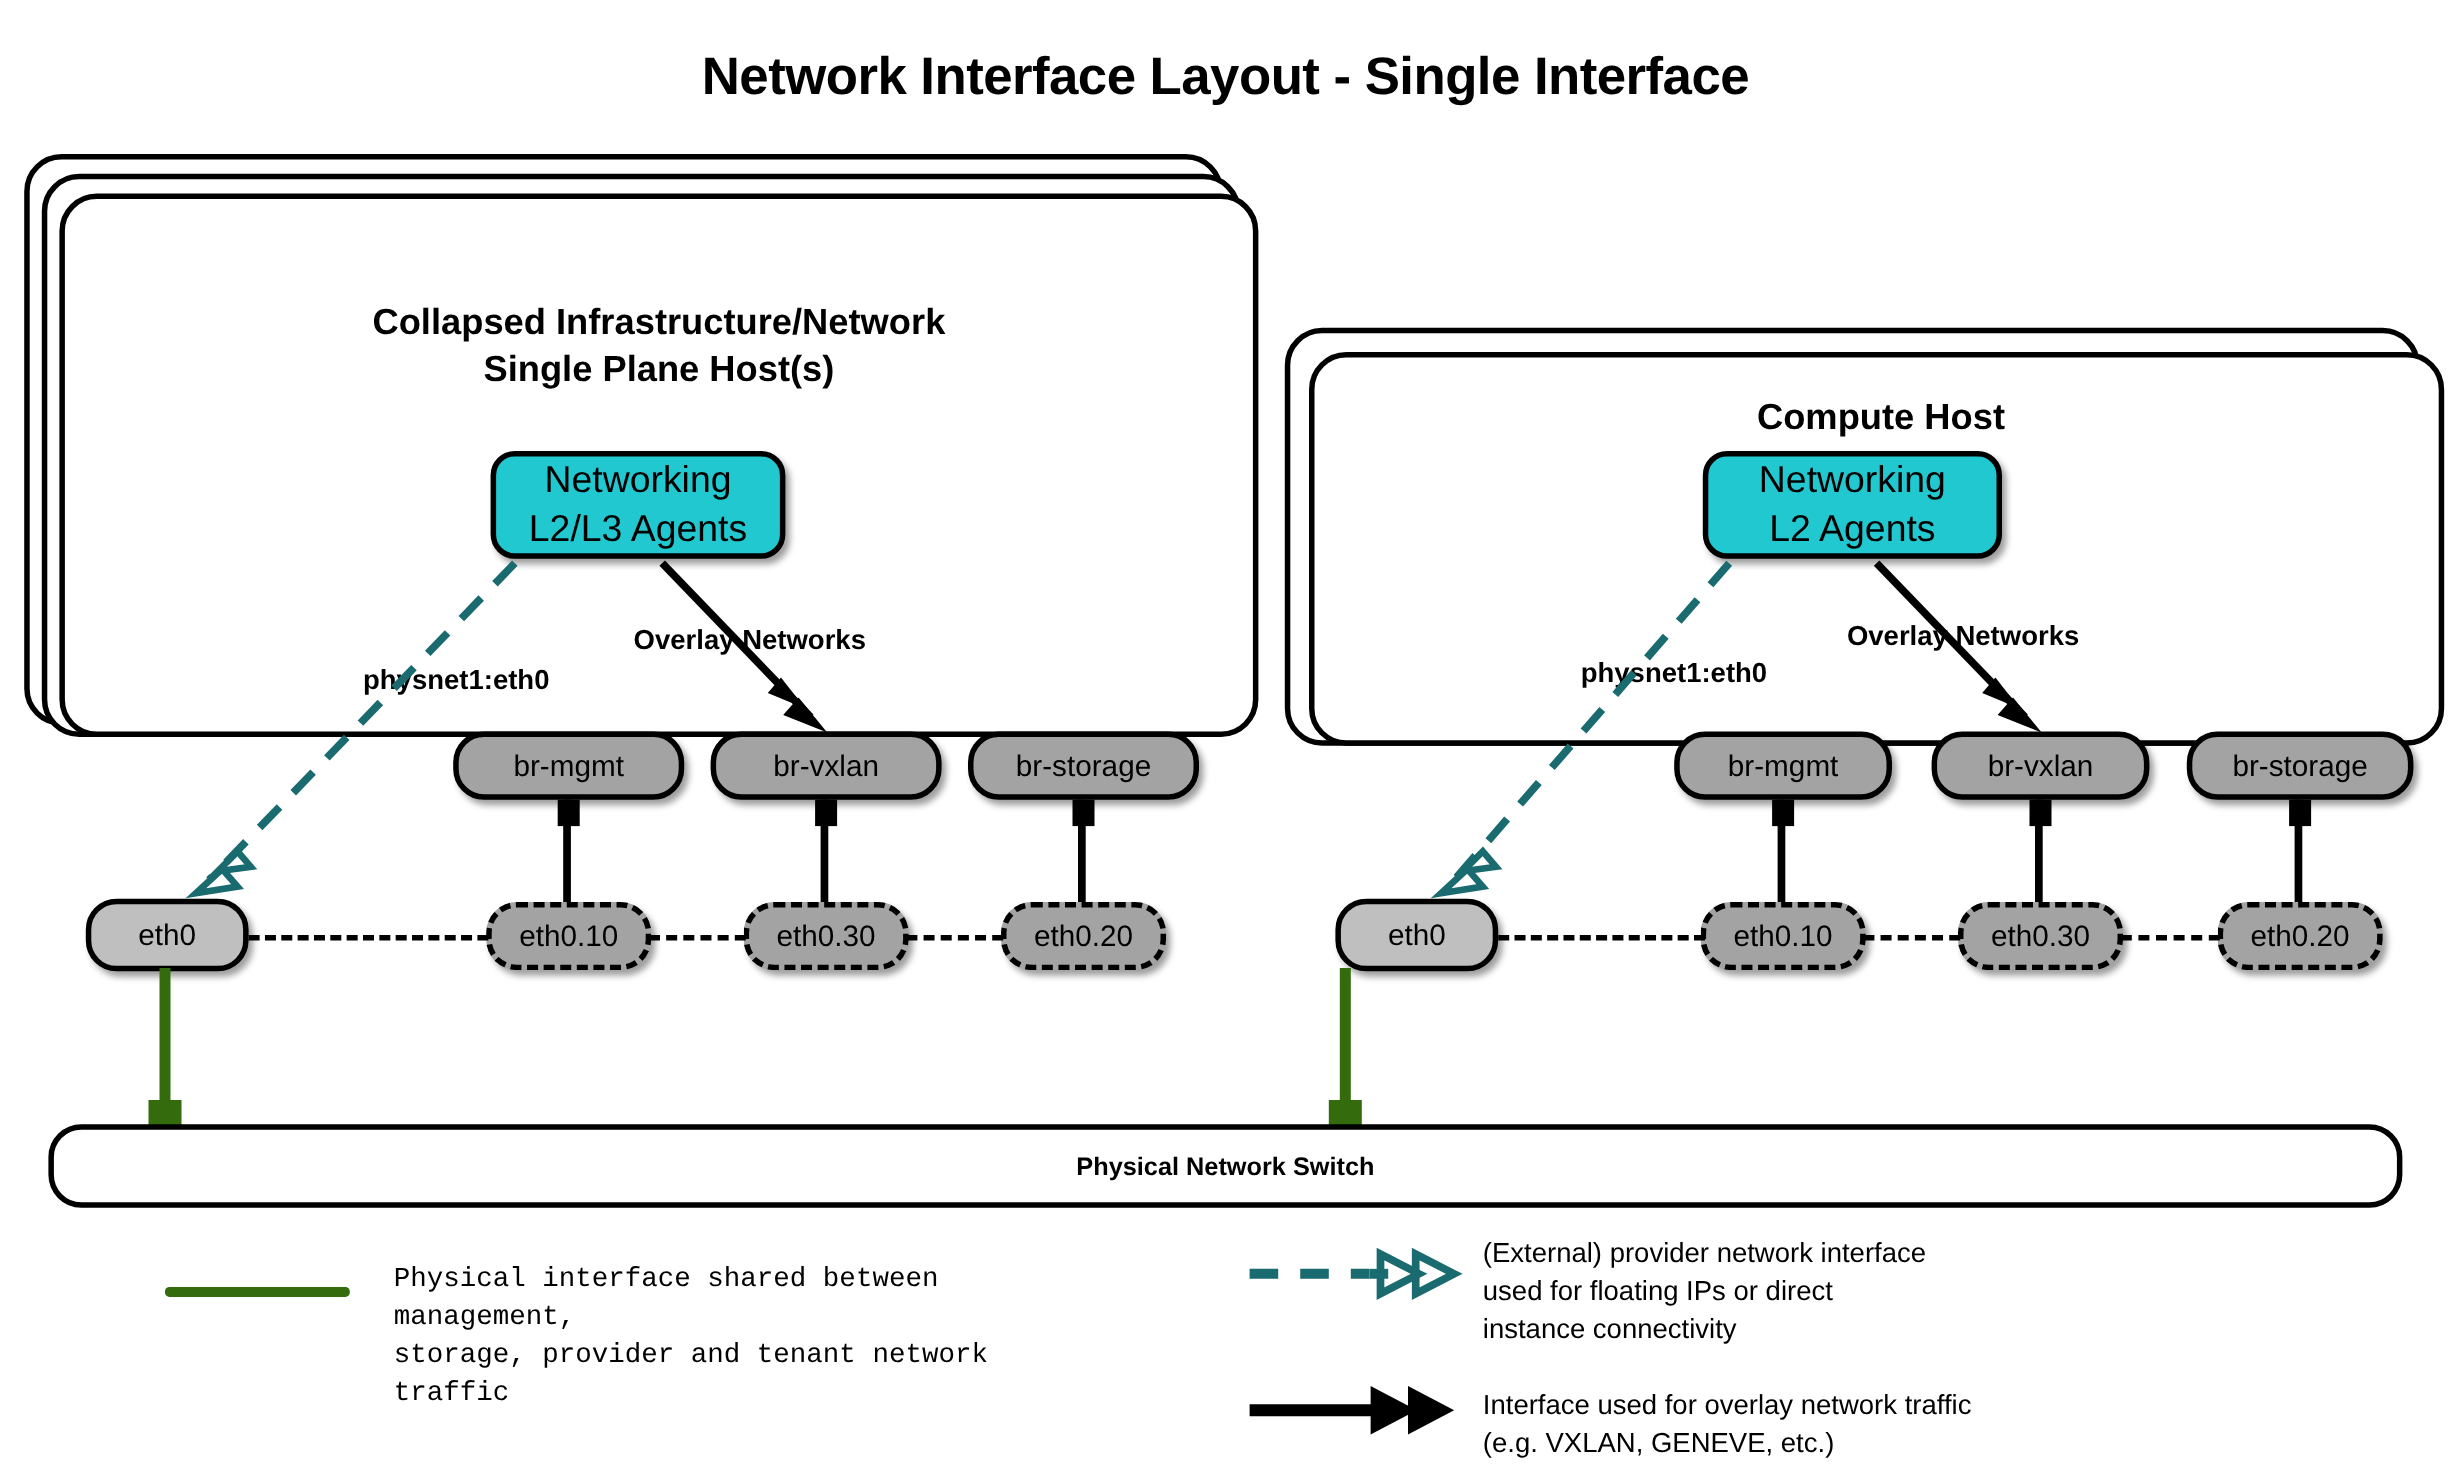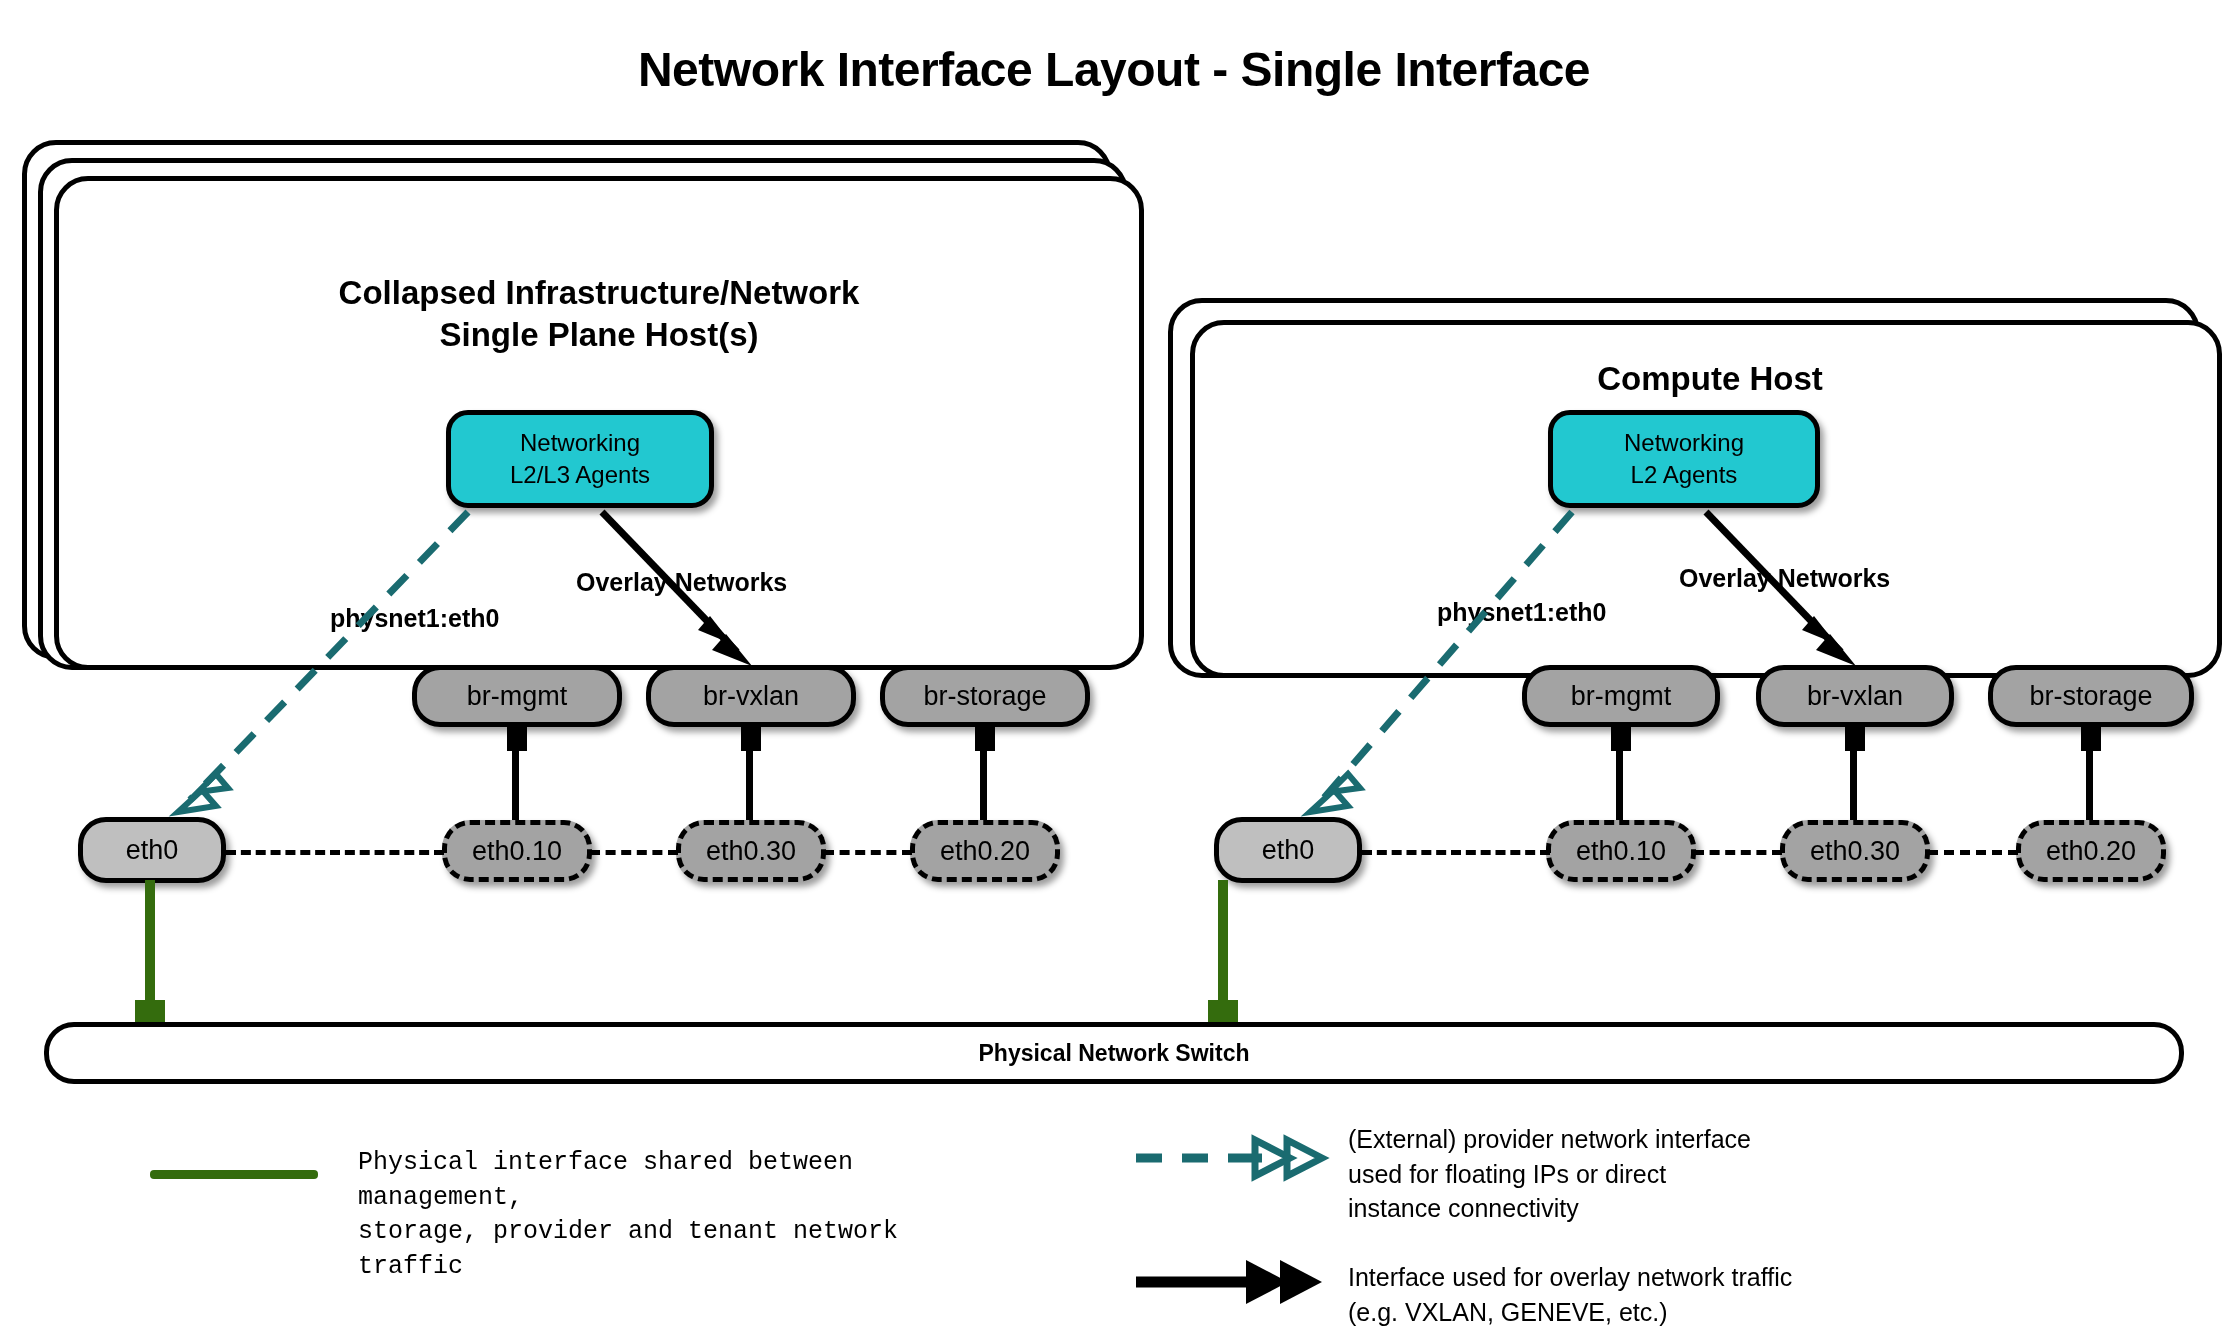--- a/index.html
+++ b/index.html
@@ -64,21 +64,21 @@
     align-items: center;
     justify-content: center;
     text-align: center;
     color: #000000;
     background: #a3a3a3;
     filter: drop-shadow(4px 5px 3px rgba(0,0,0,0.38));
   }
   .agent-node {
     border: 5px solid #000000;
     border-radius: 22px;
-    font-size: 24px;
+    font-size: 34px;
     line-height: 1.32;
     white-space: pre-line;
   }
   .bridge-node {
     border: 5px solid #000000;
     border-radius: 28px;
     font-size: 27px;
   }
   .vlan-node {
     border: 5px dashed #000000;
@@ -232,21 +232,21 @@
 
 <div class="node eth-node" style="left:1214px; top:817px; width:148px; height:66px; background:#bfbfbf;">eth0</div>
 
 <div class="hdash" style="left:1362px; top:850px; width:188px;"></div>
 <div class="hdash" style="left:1694px; top:850px; width:88px;"></div>
 <div class="hdash" style="left:1928px; top:850px; width:90px;"></div>
 
 <div class="green-line" style="left:1218px; top:880px; width:10px; height:135px; background:#346c0d;"></div>
 <div class="green-plug" style="left:1208px; top:1000px; width:30px; height:30px; background:#346c0d;"></div>
 
-<div id="switch-bar" style="left:44px; top:1022px; width:2140px; height:62px;">
+<div id="switch-bar" style="left:44px; top:1022px; width:2140px; height:76px;">
   <span class="switch-label">Physical Network Switch</span>
 </div>
 
 <svg id="arrow-layer" viewBox="0 0 2228 1340" xmlns="http://www.w3.org/2000/svg">
 
   <g>
     <line x1="468" y1="512" x2="190" y2="800" stroke="#1a6b70" stroke-width="7" stroke-dasharray="26 18" stroke-linecap="butt"></line>
     <polygon points="178,812 216,806 202,790" fill="none" stroke="#1a6b70" stroke-width="6"></polygon>
     <polygon points="198,792 228,788 216,774" fill="none" stroke="#1a6b70" stroke-width="6"></polygon>
   </g>

